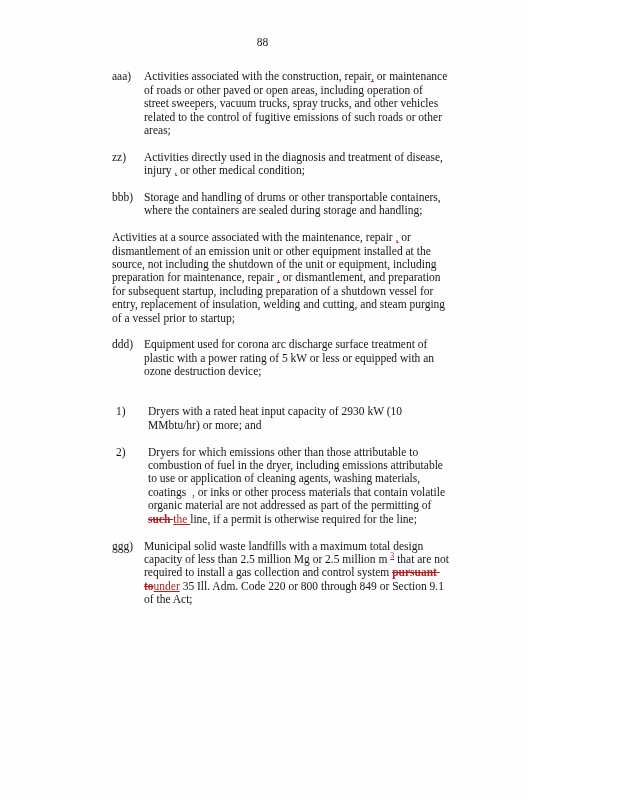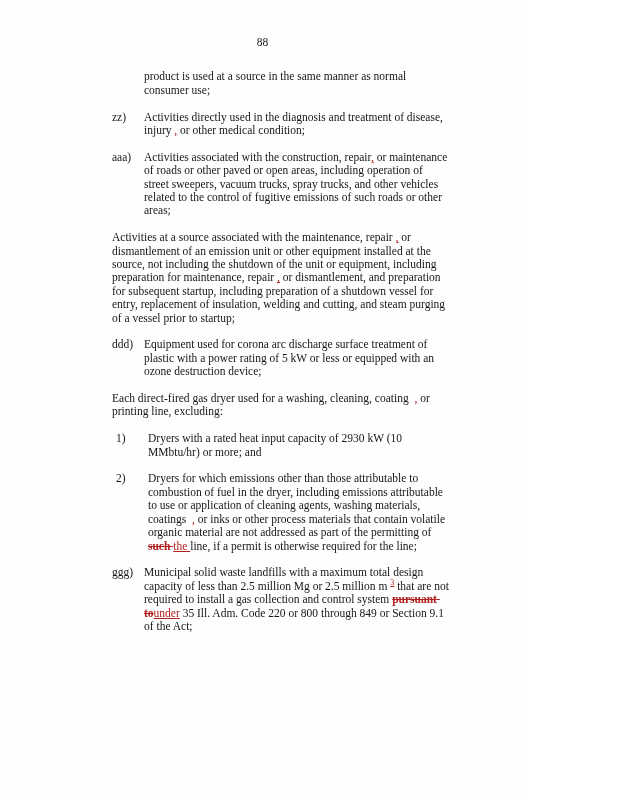--- a/index.html
+++ b/index.html
@@ -27,48 +27,52 @@
   .ins { color:var(--redline,#b02020); text-decoration:underline; }
   .del { color:var(--redline,#b02020); text-decoration:line-through;font-weight:bold; }
   .sup { vertical-align:super; font-size:8px; line-height:0; }
 </style>
 </head>
 <body>
 
 <div class="page">
   <div class="page-number">88</div>
   <div class="content">
-    <p class="continuation para">product is used at a source in the same manner as normal consumer use;</p>
     <div id="items-list">
+        <div class="item">
+          <div class="item-label">aaa)</div>
+          <div class="item-body">
+            <p class="para"><span>Activities associated with the construction, repair</span><span class="ins">,</span><span> or maintenance of roads or other paved or open areas, including operation of street sweepers, vacuum trucks, spray trucks, and other vehicles related to the control of fugitive emissions of such roads or other areas;</span></p>
+          </div>
+        </div>
         <div class="item">
           <div class="item-label">zz)</div>
           <div class="item-body">
             <p class="para"><span>Activities directly used in the diagnosis and treatment of disease, injury </span><span class="ins">,</span><span> or other medical condition;</span></p>
           </div>
         </div>
         <div class="item">
-          <div class="item-label">aaa)</div>
+          <div class="item-label">bbb)</div>
           <div class="item-body">
-            <p class="para"><span>Activities associated with the construction, repair</span><span class="ins">,</span><span> or maintenance of roads or other paved or open areas, including operation of street sweepers, vacuum trucks, spray trucks, and other vehicles related to the control of fugitive emissions of such roads or other areas;</span></p>
+            <p class="para"><span>Storage and handling of drums or other transportable containers, where the containers are sealed during storage and handling;</span></p>
           </div>
         </div>
         <div class="item">
           <div class="item-body">
             <p class="para"><span>Activities at a source associated with the maintenance, repair </span><span class="ins">,</span><span> or dismantlement of an emission unit or other equipment installed at the source, not including the shutdown of the unit or equipment, including preparation for maintenance, repair </span><span class="ins">,</span><span> or dismantlement, and preparation for subsequent startup, including preparation of a shutdown vessel for entry, replacement of insulation, welding and cutting, and steam purging of a vessel prior to startup;</span></p>
           </div>
         </div>
         <div class="item">
           <div class="item-label">ddd)</div>
           <div class="item-body">
             <p class="para"><span>Equipment used for corona arc discharge surface treatment of plastic with a power rating of 5 kW or less or equipped with an ozone destruction device;</span></p>
           </div>
         </div>
         <div class="item">
           <div class="item-body">
-            <p class="para"><span>Each direct-fired gas dryer used for a washing, cleaning, coating  </span><span class="ins">,</span><span> or printing line, excluding:</span></p>
             <div class="subitem">
               <div class="subitem-label">1)</div>
               <div class="subitem-body">
                 <p class="para"><span>Dryers with a rated heat input capacity of 2930 kW (10 MMbtu/hr) or more; and</span></p>
               </div>
             </div>
             <div class="subitem">
               <div class="subitem-label">2)</div>
               <div class="subitem-body">
                 <p class="para"><span>Dryers for which emissions other than those attributable to combustion of fuel in the dryer, including emissions attributable to use or application of cleaning agents, washing materials, coatings  </span><span class="ins">,</span><span> or inks or other process materials that contain volatile organic material are not addressed as part of the permitting of </span><span class="del">such </span><span class="ins">the </span><span>line, if a permit is otherwise required for the line;</span></p>

